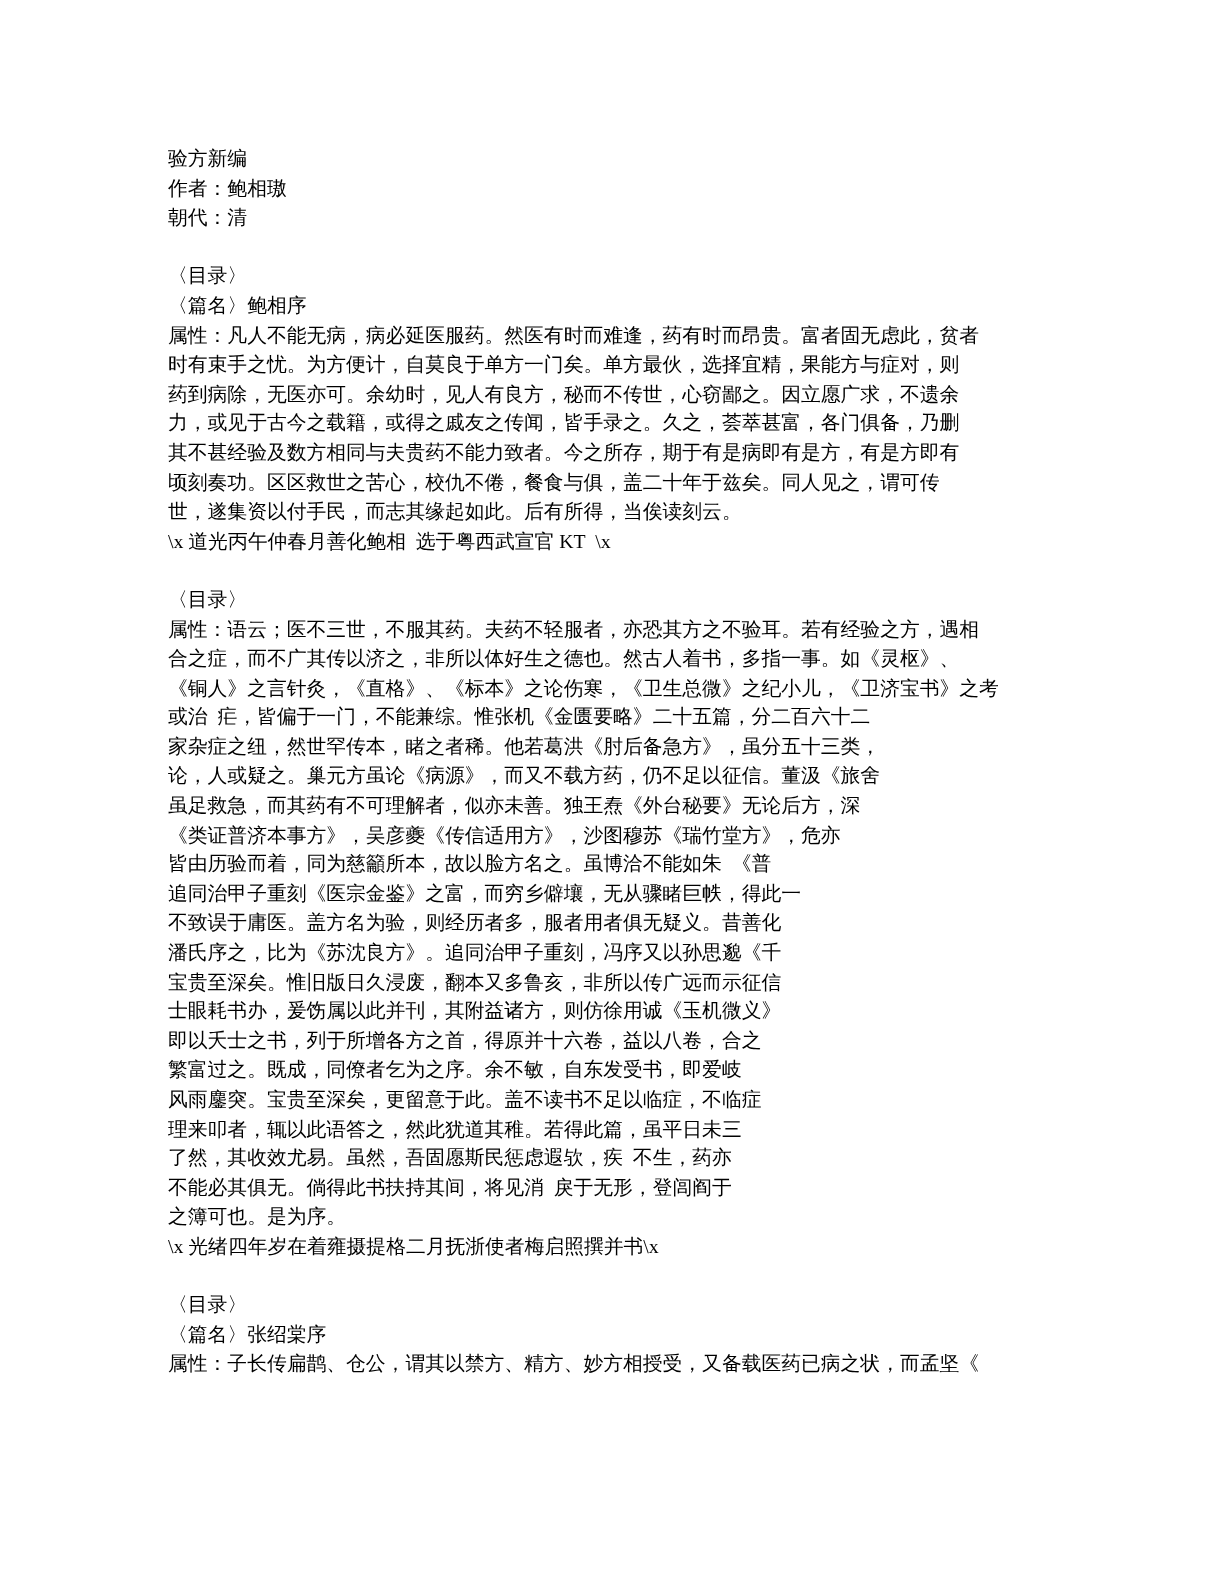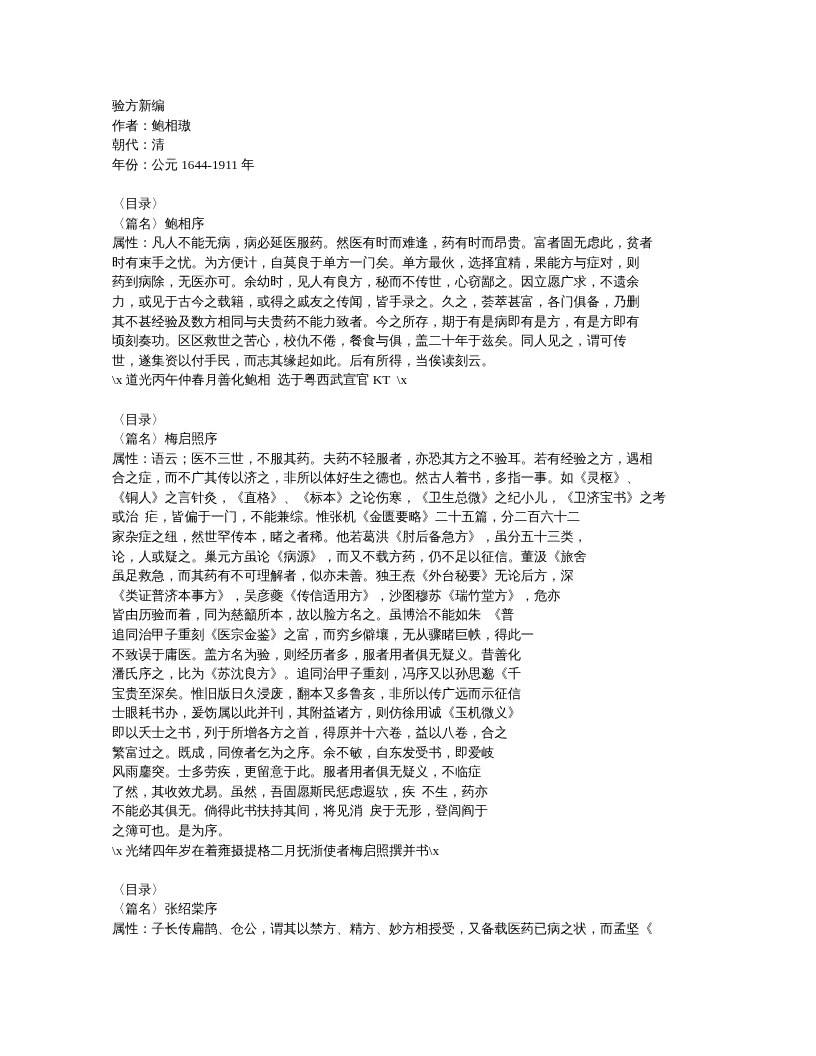--- a/index.html
+++ b/index.html
@@ -37,56 +37,55 @@
 </style>
 </head>
 <body>
 
 <div class="page">
   <div class="doc-body">
 
     <div class="line meta-line">验方新编</div>
     <div class="line meta-line">作者：鲍相璈</div>
     <div class="line meta-line">朝代：清</div>
-    <div class="line meta-line">年份：公元 1644-1911 年</div>
 
     <div class="blank"></div>
 
     <div class="line">〈目录〉</div>
     <div class="line">〈篇名〉鲍相序</div>
     <div class="line">属性：凡人不能无病，病必延医服药。然医有时而难逢，药有时而昂贵。富者固无虑此，贫者</div>
     <div class="line">时有束手之忧。为方便计，自莫良于单方一门矣。单方最伙，选择宜精，果能方与症对，则</div>
     <div class="line">药到病除，无医亦可。余幼时，见人有良方，秘而不传世，心窃鄙之。因立愿广求，不遗余</div>
     <div class="line">力，或见于古今之载籍，或得之戚友之传闻，皆手录之。久之，荟萃甚富，各门俱备，乃删</div>
     <div class="line">其不甚经验及数方相同与夫贵药不能力致者。今之所存，期于有是病即有是方，有是方即有</div>
     <div class="line">顷刻奏功。区区救世之苦心，校仇不倦，餐食与俱，盖二十年于兹矣。同人见之，谓可传</div>
     <div class="line">世，遂集资以付手民，而志其缘起如此。后有所得，当俟读刻云。</div>
     <div class="line">\x 道光丙午仲春月善化鲍相  选于粤西武宣官 KT  \x</div>
 
     <div class="blank"></div>
 
     <div class="line">〈目录〉</div>
-    <div class="line">〈篇名〉梅启照序</div>
     <div class="line">属性：语云；医不三世，不服其药。夫药不轻服者，亦恐其方之不验耳。若有经验之方，遇相</div>
     <div class="line">合之症，而不广其传以济之，非所以体好生之德也。然古人着书，多指一事。如《灵枢》、</div>
     <div class="line">《铜人》之言针灸，《直格》、《标本》之论伤寒，《卫生总微》之纪小儿，《卫济宝书》之考</div>
     <div class="line">或治  疟，皆偏于一门，不能兼综。惟张机《金匮要略》二十五篇，分二百六十二</div>
     <div class="line">家杂症之纽，然世罕传本，睹之者稀。他若葛洪《肘后备急方》，虽分五十三类，</div>
     <div class="line">论，人或疑之。巢元方虽论《病源》，而又不载方药，仍不足以征信。董汲《旅舍</div>
     <div class="line">虽足救急，而其药有不可理解者，似亦未善。独王焘《外台秘要》无论后方，深</div>
     <div class="line">《类证普济本事方》，吴彦夔《传信适用方》，沙图穆苏《瑞竹堂方》，危亦</div>
     <div class="line">皆由历验而着，同为慈籲所本，故以脸方名之。虽博洽不能如朱  《普</div>
     <div class="line">追同治甲子重刻《医宗金鉴》之富，而穷乡僻壤，无从骤睹巨帙，得此一</div>
     <div class="line">不致误于庸医。盖方名为验，则经历者多，服者用者俱无疑义。昔善化</div>
     <div class="line">潘氏序之，比为《苏沈良方》。追同治甲子重刻，冯序又以孙思邈《千</div>
     <div class="line">宝贵至深矣。惟旧版日久浸废，翻本又多鲁亥，非所以传广远而示征信</div>
     <div class="line">士眼耗书办，爰饬属以此并刊，其附益诸方，则仿徐用诚《玉机微义》</div>
     <div class="line">即以夭士之书，列于所增各方之首，得原并十六卷，益以八卷，合之</div>
     <div class="line">繁富过之。既成，同僚者乞为之序。余不敏，自东发受书，即爱岐</div>
-    <div class="line">风雨鏖突。士多劳疾，更留意于此。服者用者俱无疑义，不临症</div>
+    <div class="line">风雨鏖突。宝贵至深矣，更留意于此。盖不读书不足以临症，不临症</div>
+    <div class="line">理来叩者，辄以此语答之，然此犹道其稚。若得此篇，虽平日未三</div>
     <div class="line">了然，其收效尤易。虽然，吾固愿斯民惩虑遐欤，疾  不生，药亦</div>
     <div class="line">不能必其俱无。倘得此书扶持其间，将见消  戾于无形，登闾阎于</div>
     <div class="line">之簿可也。是为序。</div>
     <div class="line">\x 光绪四年岁在着雍摄提格二月抚浙使者梅启照撰并书\x</div>
     <div class="line"></div>
 
     <div class="blank"></div>
 
     <div class="line">〈目录〉</div>
     <div class="line">〈篇名〉张绍棠序</div>

